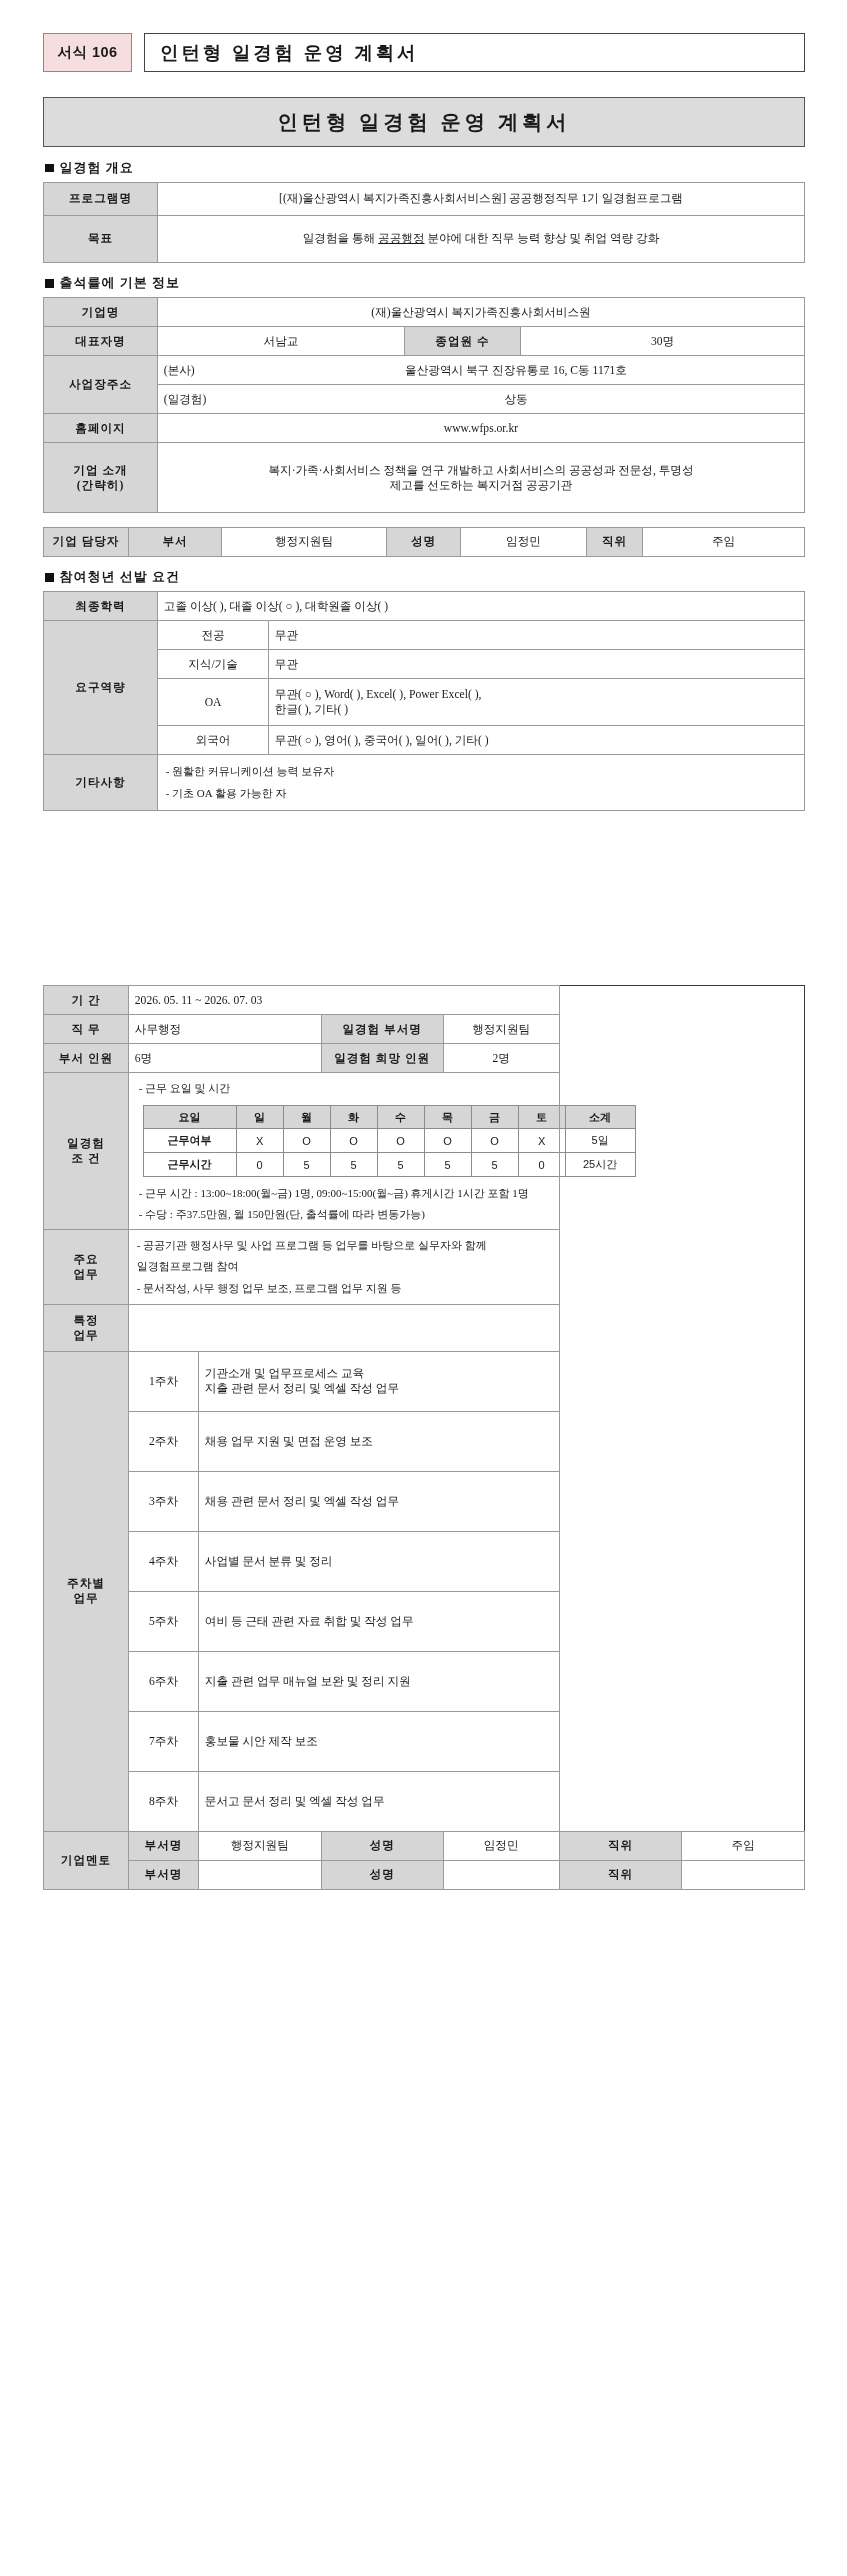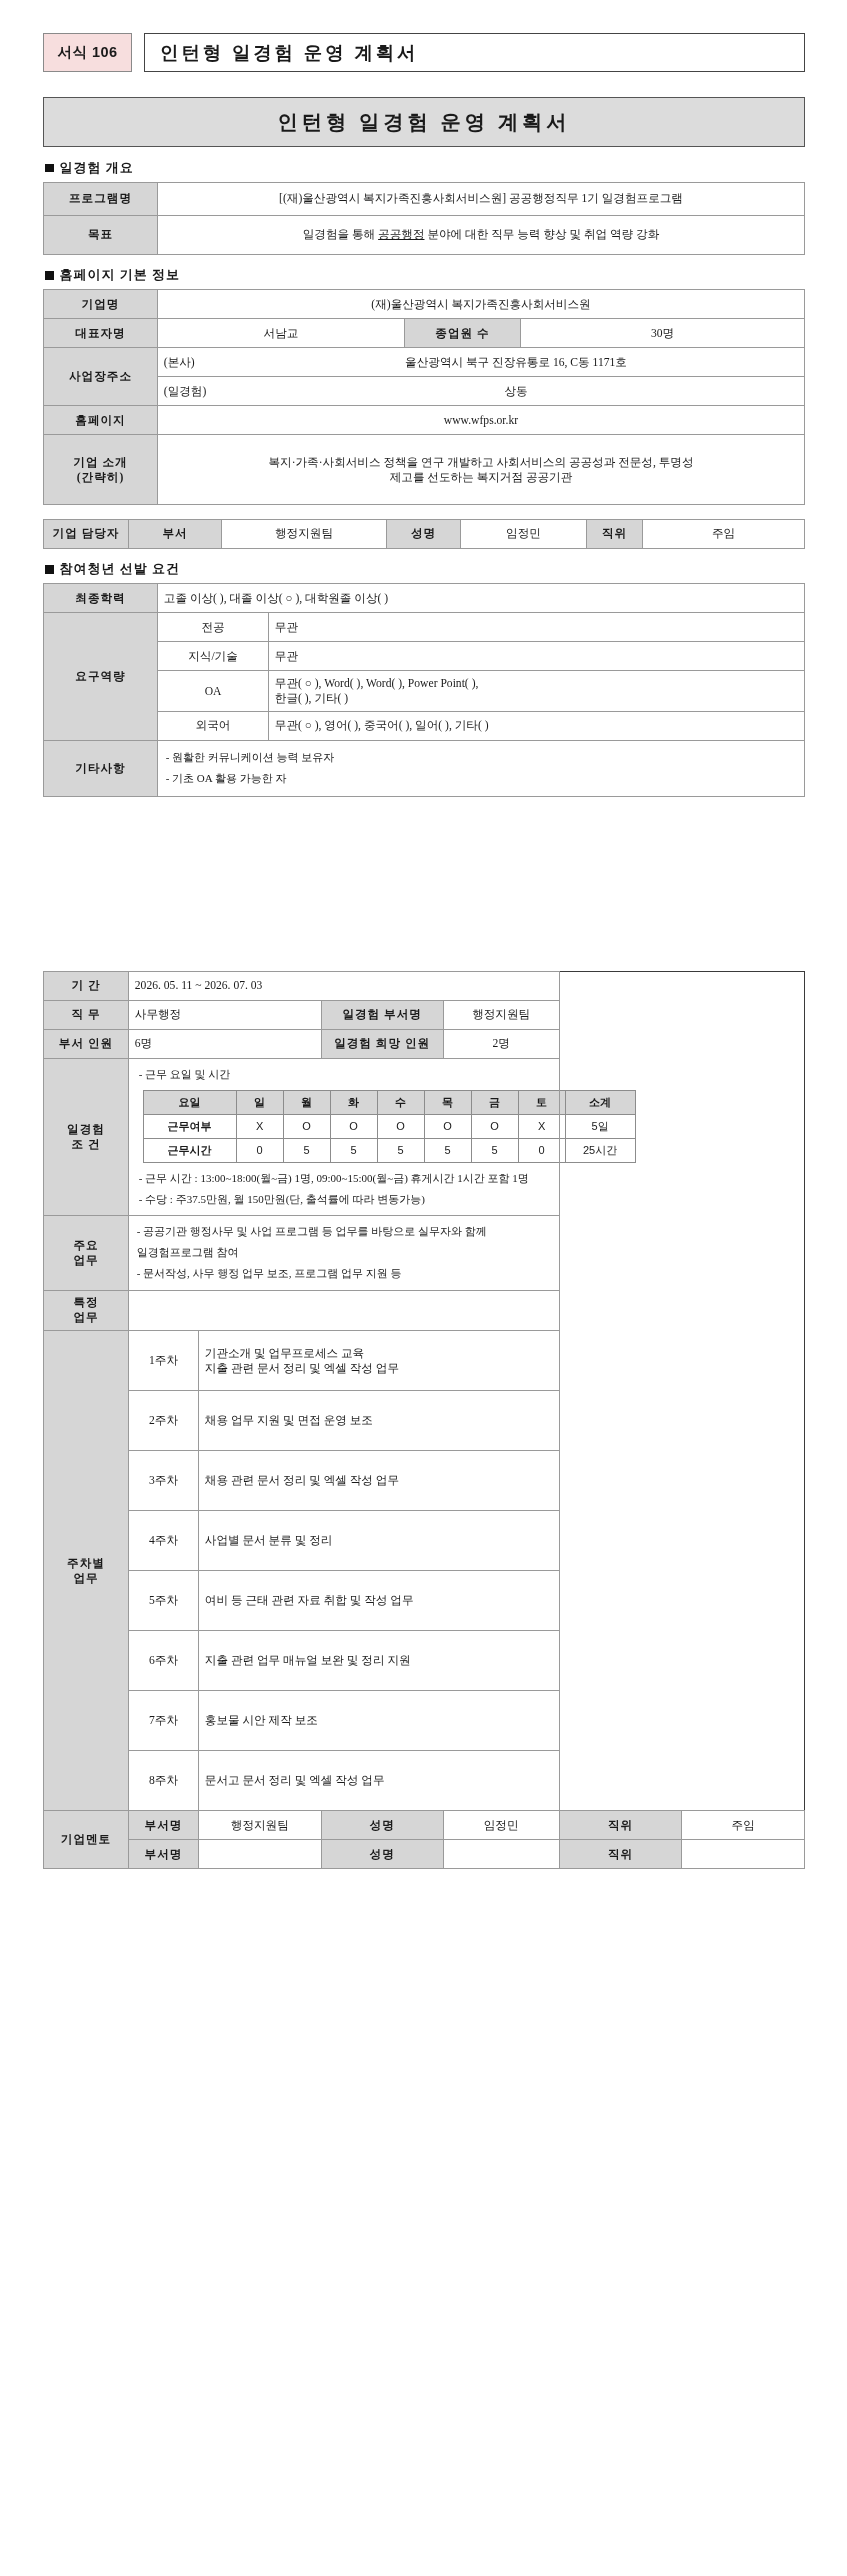--- a/index.html
+++ b/index.html
@@ -102,21 +102,21 @@
   .hdr {
     background: #d6d6d6;
     text-align: center;
     font-weight: bold;
     letter-spacing: 1px;
     margin-top: 15px;
   }
   .ctr { text-align: center; }
   .lft { text-align: left; }
   .val { background: #fff; }
-  .tall-40 { height: 39px; }
+  .tall-40 { height: 47px; }
   .tall-34 { height: 33px; }
   .tall-30 { height: 29px; }
   .tall-58 { height: 56px; }
   .tall-72 { height: 70px; }
   .u { text-decoration: underline; }
 
   .addr-line {
     display: flex;
     align-items: center;
   }
@@ -197,21 +197,21 @@
           <span>일경험을 통해</span>
           <span class="u">공공행정</span>
           <span>분야에 대한 직무 능력 향상 및 취업 역량 강화</span>
         </td>
       </tr>
     </tbody>
   </table>
 
   <div class="sec-head">
     <span class="bullet"></span>
-    <span>홈페이지 기본 정보</span>
+    <span>출석률에 기본 정보</span>
   </div>
 
   <table class="ft outer">
     <colgroup>
       <col style="width:114px">
           <col style="width:247px">
       <col style="width:116px">
           <col>
     </colgroup>
     <tbody>
@@ -305,21 +305,21 @@
         <td class="val ctr tall-30">전공</td>
         <td class="val lft tall-30">무관</td>
       </tr>
       <tr>
         <td class="val ctr tall-30">지식/기술</td>
         <td class="val lft tall-30">무관</td>
       </tr>
       <tr>
         <td class="val ctr tall-40">OA</td>
         <td class="val lft tall-40">
-          <div>무관( ○ ), Word(   ), Word(   ), Power Point(   ),</div>
+          <div>무관( ○ ), Word(   ), Excel(   ), Power Excel(   ),</div>
           <div>한글(   ), 기타(                    )</div>
         </td>
       </tr>
       <tr>
         <td class="val ctr tall-30">외국어</td>
         <td class="val lft tall-30">무관( ○ ), 영어(      ), 중국어(      ), 일어(      ), 기타(      )</td>
       </tr>
       <tr>
         <td class="hdr tall-58">기타사항</td>
         <td class="val lft tall-58" colspan="2">

